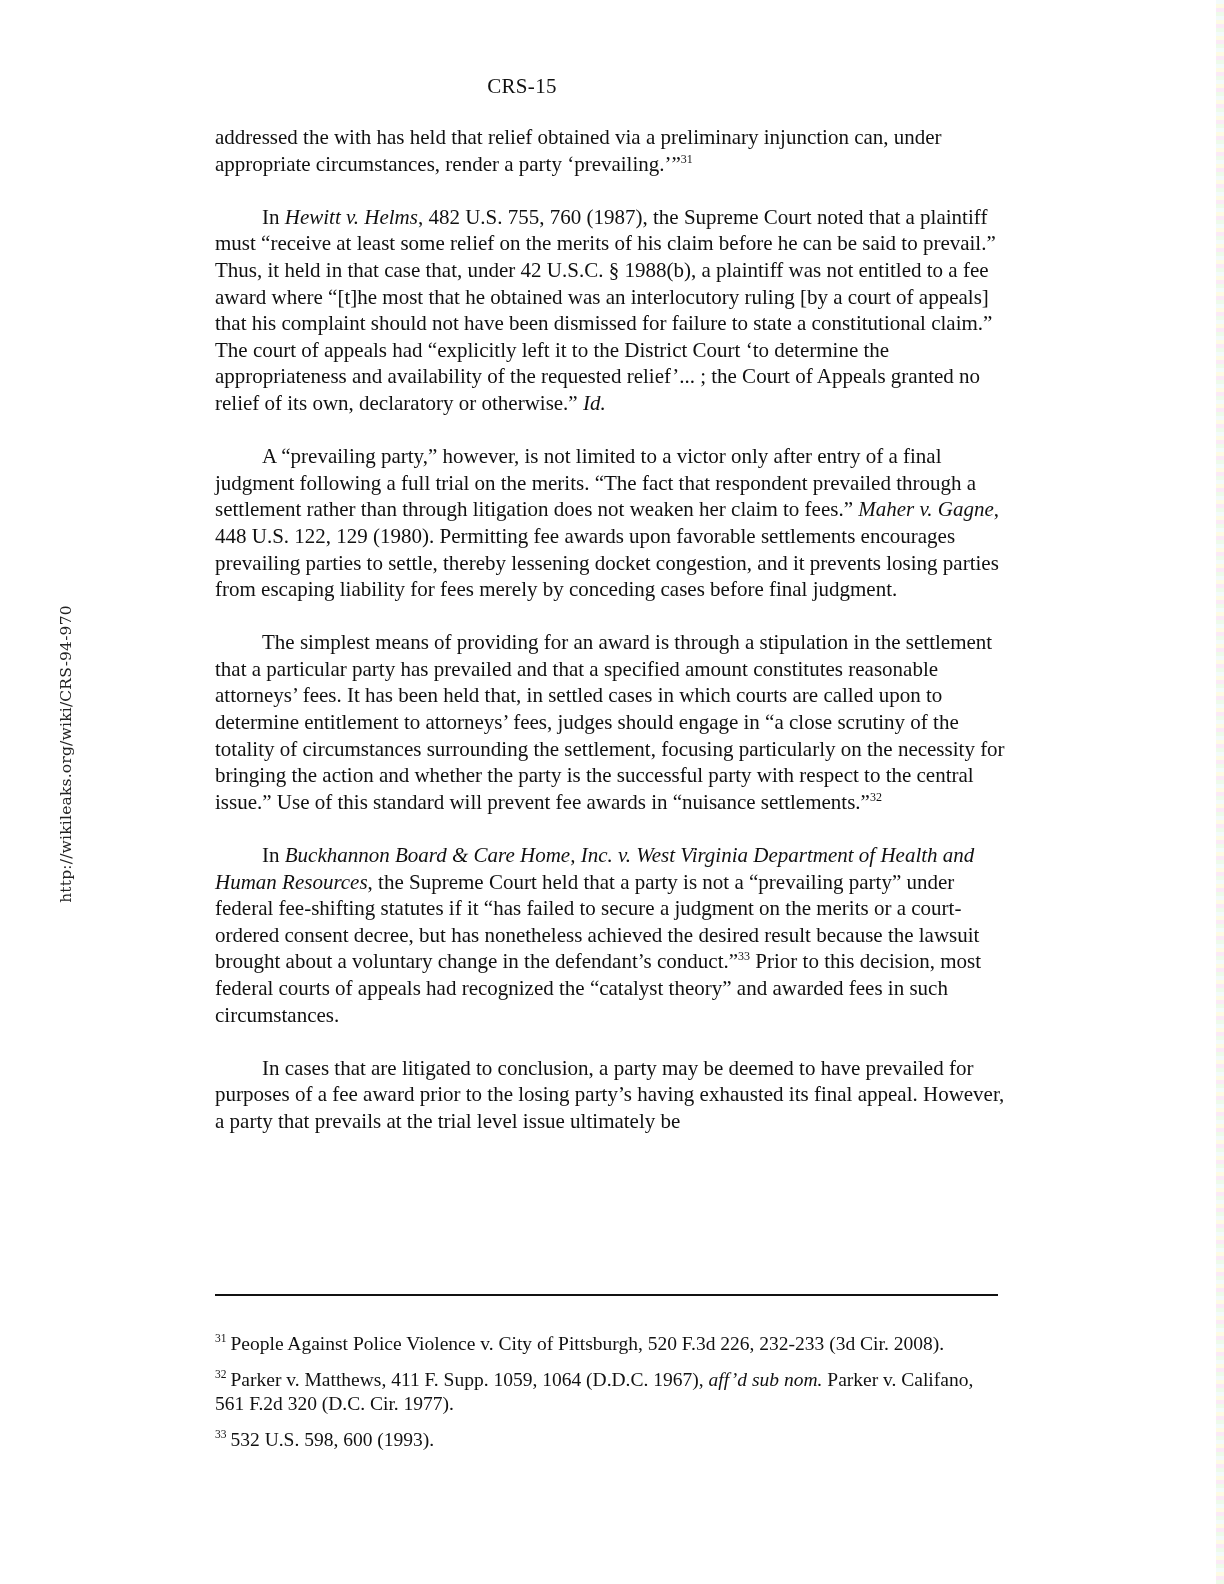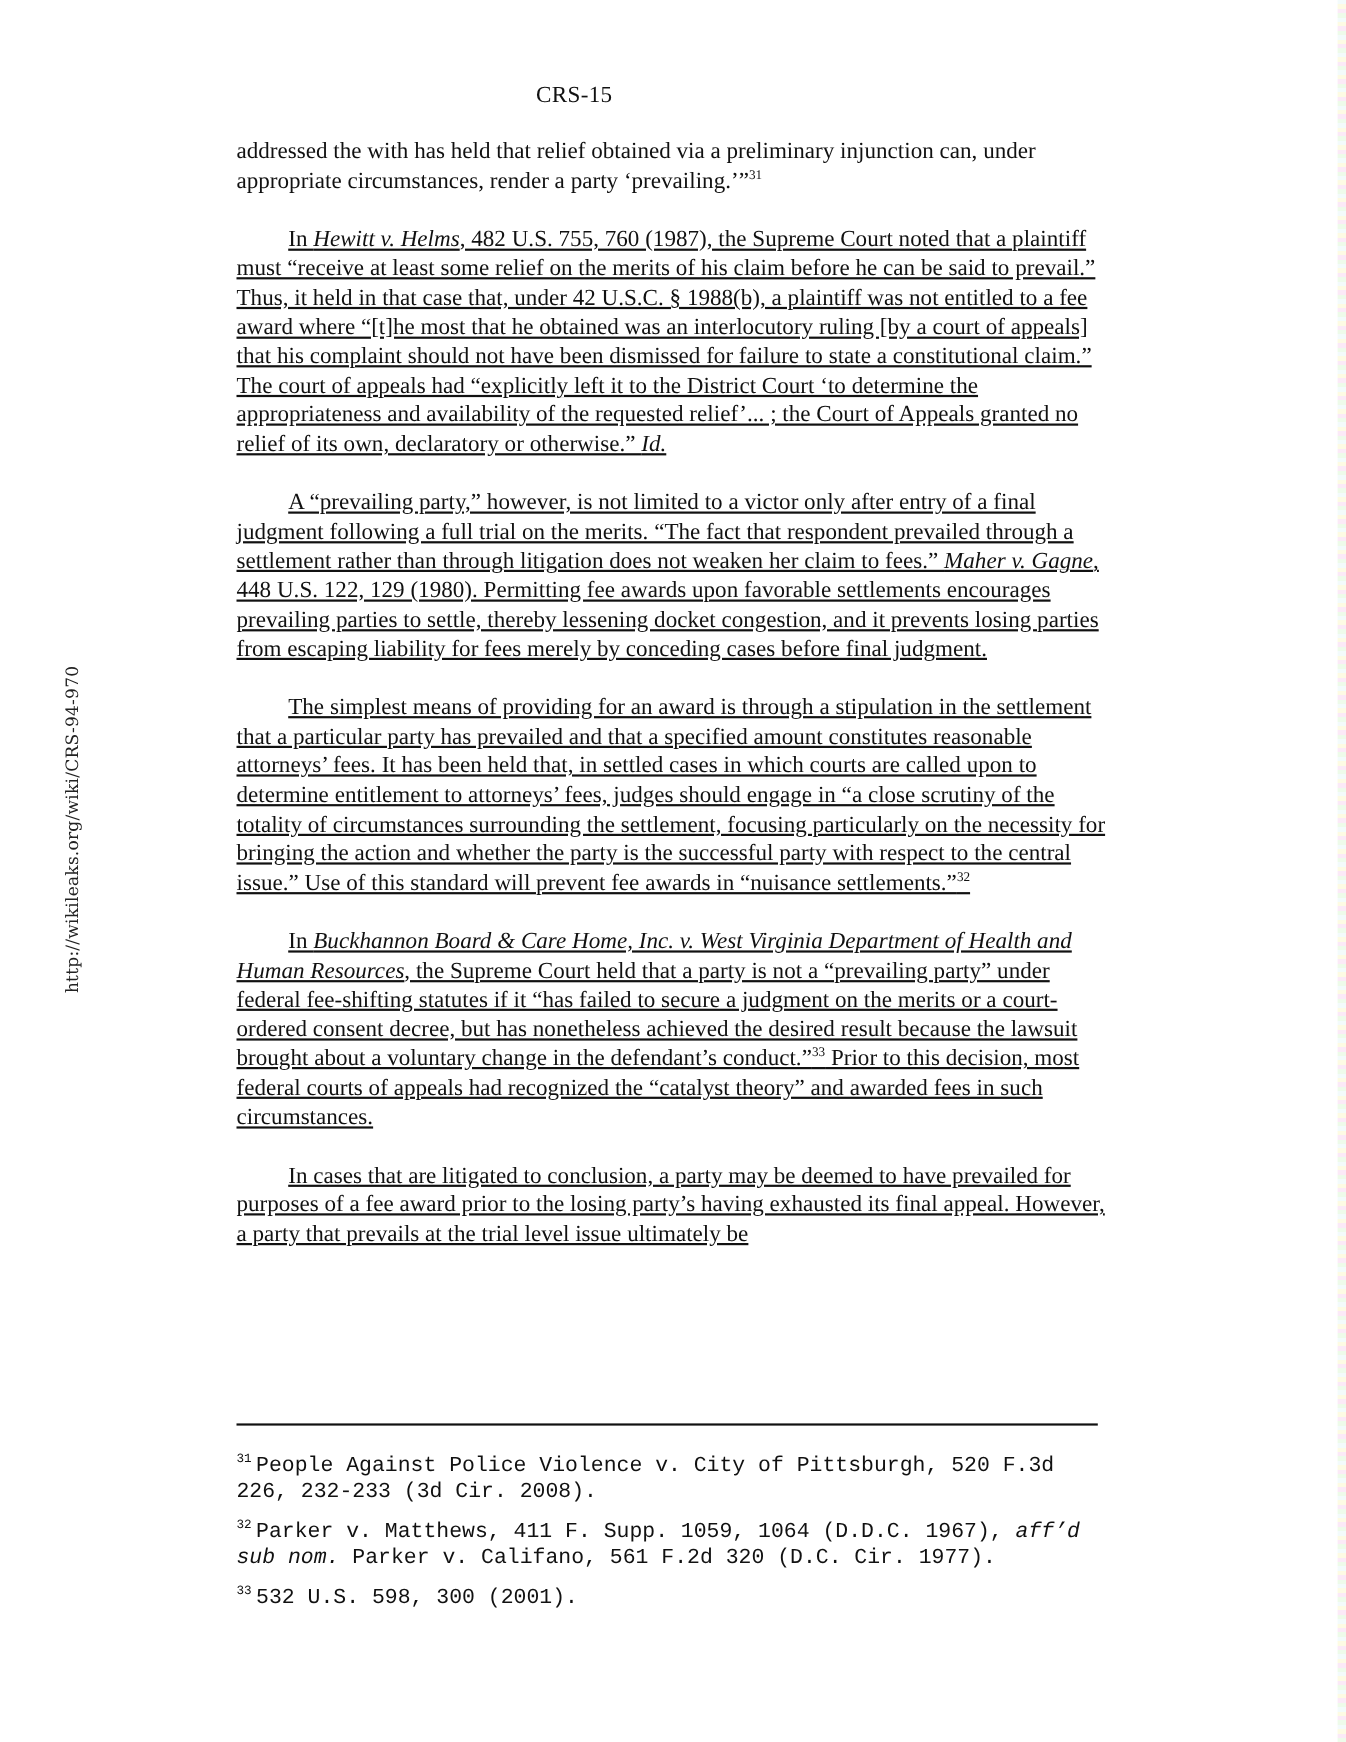--- a/index.html
+++ b/index.html
@@ -56,21 +56,20 @@
     width: 800px;
     font-size: 21px;
     line-height: 26.6px;
   }
   .body-text p {
     margin: 0 0 26.6px 0;
     text-indent: 0;
   }
   .body-text p.indent {
     text-indent: 47px;
-    text-decoration: underline;
   }
   .body-text p.last {
     margin-bottom: 0;
   }
   sup.fnref {
     font-size: 12px;
     vertical-align: 8px;
     line-height: 0;
   }
   em { font-style: italic; }
@@ -84,22 +83,21 @@
   }
   .footnotes {
     position: absolute;
     top: 1320px;
     left: 215px;
     width: 790px;
     font-size: 19.5px;
     line-height: 24px;
   }
   .footnotes .fn {
-    margin: 0 0 12px 0;
-    font-family: Liberation Mono, monospace;
+    margin: 12px 0 12px 0;
   }
   .footnotes sup {
     font-size: 11.5px;
     vertical-align: 8px;
     line-height: 0;
     margin-right: 4px;
   }
 </style>
 </head>
 <body>
@@ -117,14 +115,14 @@
   <p class="indent"><span>The simplest means of providing for an award is through a stipulation in the settlement that a particular party has prevailed and that a specified amount constitutes reasonable attorneys’ fees. It has been held that, in settled cases in which courts are called upon to determine entitlement to attorneys’ fees, judges should engage in “a close scrutiny of the totality of circumstances surrounding the settlement, focusing particularly on the necessity for bringing the action and whether the party is the successful party with respect to the central issue.” Use of this standard will prevent fee awards in “nuisance settlements.”</span><sup class="fnref">32</sup></p>
   <p class="indent"><span>In </span><em>Buckhannon Board &amp; Care Home, Inc. v. West Virginia Department of Health and Human Resources</em><span>, the Supreme Court held that a party is not a “prevailing party” under federal fee-shifting statutes if it “has failed to secure a judgment on the merits or a court-ordered consent decree, but has nonetheless achieved the desired result because the lawsuit brought about a voluntary change in the defendant’s conduct.”</span><sup class="fnref">33</sup><span> Prior to this decision, most federal courts of appeals had recognized the “catalyst theory” and awarded fees in such circumstances.</span></p>
   <p class="indent last"><span>In cases that are litigated to conclusion, a party may be deemed to have prevailed for purposes of a fee award prior to the losing party’s having exhausted its final appeal. However, a party that prevails at the trial level issue ultimately be</span></p>
 </div>
 
 <div class="fn-rule"></div>
 
 <div class="footnotes">
   <div class="fn"><sup>31</sup><span>People Against Police Violence v. City of Pittsburgh, 520 F.3d 226, 232-233 (3d Cir. 2008).</span></div>
   <div class="fn"><sup>32</sup><span>Parker v. Matthews, 411 F. Supp. 1059, 1064 (D.D.C. 1967), </span><em>aff’d sub nom.</em><span> Parker v. Califano, 561 F.2d 320 (D.C. Cir. 1977).</span></div>
-  <div class="fn"><sup>33</sup><span>532 U.S. 598, 300 (2001).</span></div>
+  <div class="fn"><sup>33</sup><span>532 U.S. 598, 600 (1993).</span></div>
 </div>
 
 </body></html>

